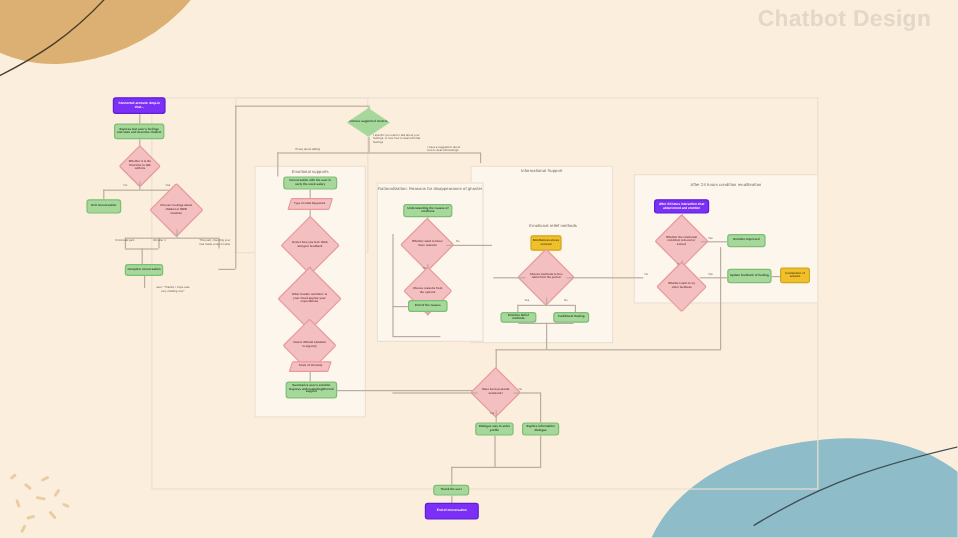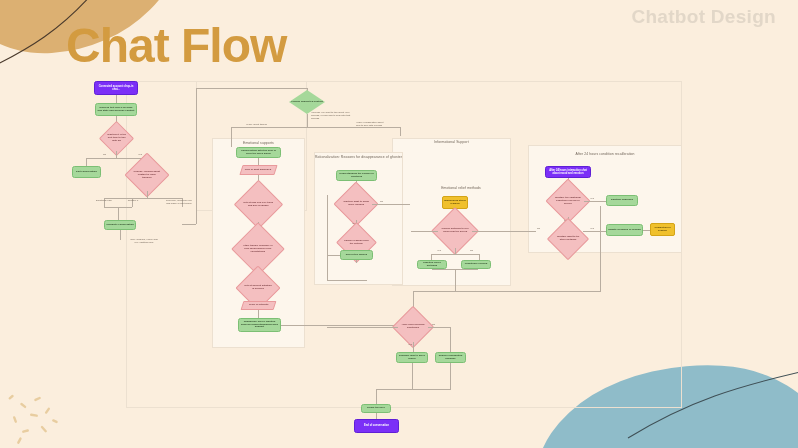--- a/index.html
+++ b/index.html
@@ -118,21 +118,20 @@
       <rect x="30" y="414" width="8" height="2.4" rx="1.2" transform="rotate(10 34 415)"></rect>
       <rect x="44" y="410" width="7" height="2.4" rx="1.2" transform="rotate(-55 47 411)"></rect>
       <rect x="22" y="430" width="7" height="2.4" rx="1.2" transform="rotate(-15 25 431)"></rect>
       <rect x="40" y="428" width="8" height="2.4" rx="1.2" transform="rotate(48 44 429)"></rect>
       <rect x="8" y="396" width="6" height="2.4" rx="1.2" transform="rotate(-40 11 397)"></rect>
       <rect x="52" y="420" width="6" height="2.4" rx="1.2" transform="rotate(25 55 421)"></rect>
       <rect x="16" y="440" width="7" height="2.4" rx="1.2" transform="rotate(-62 19 441)"></rect>
     </g>
   </svg>
 
-  <div class="page-title">Chat Flow</div>
   <div class="corner-label">Chatbot Design</div>
 
   <div class="frame"></div>
   <div class="frame2"></div>
 
   <div class="panel" style="left:212px;top:138px;width:93px;height:210px;"></div>
   <div class="panel-title" style="left:212px;top:141px;width:93px;">Emotional supports</div>
 
   <div class="panel" style="left:392px;top:138px;width:119px;height:148px;"></div>
   <div class="panel-title" style="left:392px;top:140px;width:119px;">Informational Support</div>

